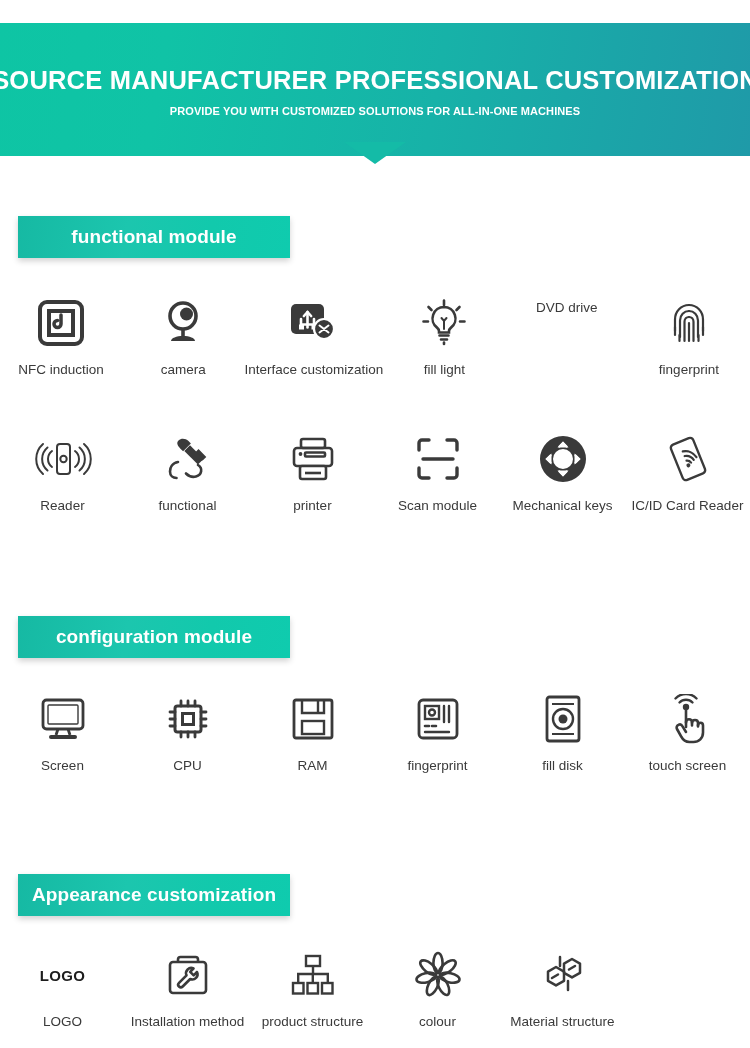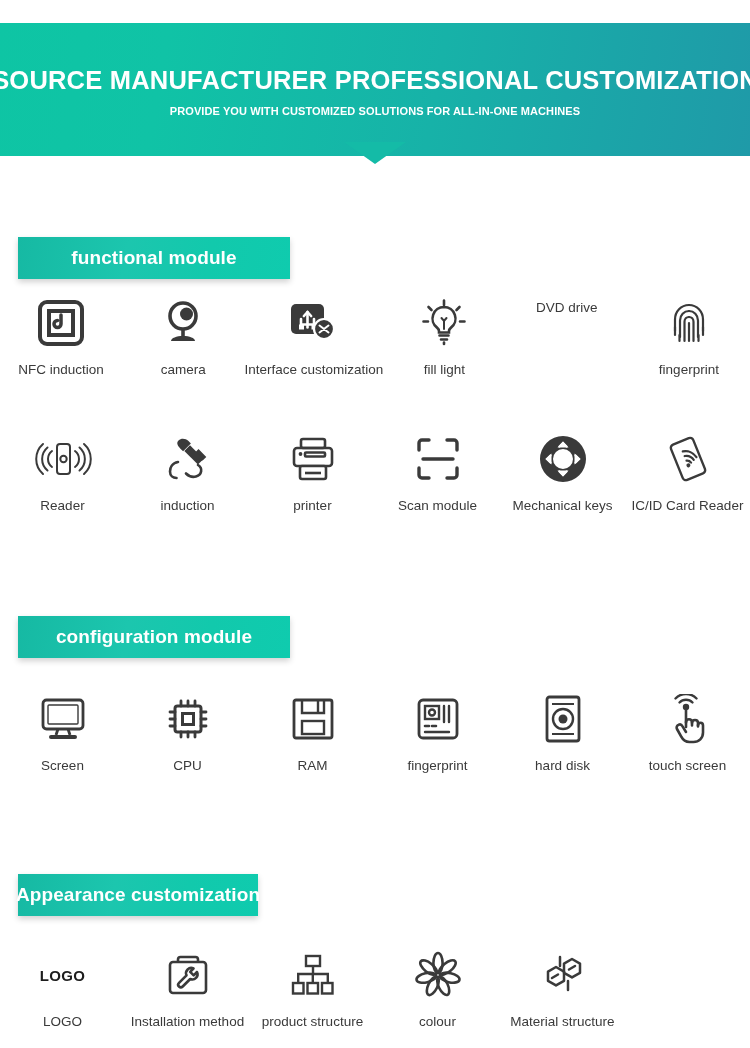--- a/index.html
+++ b/index.html
@@ -60,21 +60,21 @@
     background:linear-gradient(100deg,#16b9a3 0%,#1cc6ae 40%,#12c9ac 70%,#0fcbae 100%);
     box-shadow:0 3px 6px rgba(0,0,0,.18);
     color:#ffffff;
     font-size:19px;
     font-weight:bold;
     letter-spacing:0.1px;
     white-space:nowrap;
   }
   .tag.w-func { width:272px; justify-content:center; }
   .tag.w-conf { width:272px; justify-content:center; }
-  .tag.w-app  { width:240px; justify-content:center; padding:0 6px; }
+  .tag.w-app  { width:272px; justify-content:center; padding:0 6px; }
 
   
   .row {
     display:grid;
     grid-template-columns:repeat(6,1fr);
     width:750px;
     align-items:start;
   }
   .cell {
     display:flex;
@@ -98,21 +98,21 @@
     line-height:1.2;
   }
   .logo-text {
     font-size:15px;
     font-weight:bold;
     color:#1d1d1d;
     letter-spacing:.3px;
   }
 
   
-  #sec-functional { top:237px; }
+  #sec-functional { top:216px; }
   #row-f1 { position:absolute; left:0; top:292px; width:750px; }
   #row-f2 { position:absolute; left:0; top:428px; width:750px; }
   #sec-configuration { top:616px; }
   #row-c1 { position:absolute; left:0; top:688px; width:750px; }
   #sec-appearance { top:874px; }
   #row-a1 { position:absolute; left:0; top:944px; width:750px; }
 </style>
 </head>
 <body>
 
@@ -227,21 +227,21 @@
         <g fill="#3a3a3a">
           <path d="M16.5 6.5c2.6-2.6 7.2-2.2 10 .6l2.4 2.4-7.8 7.8-2.4-2.4c-2.8-2.8-4.8-5.8-2.2-8.4z"></path>
           <path d="M33.5 23.5c2.6 2.6 5.6 4.6 8.2 2l2.6-2.6-7.8-7.8-2.6 2.6c-2.4 2.4-2.8 3.4-.4 5.8z"></path>
           <path d="M23 14l9 9-5 5-9-9z" opacity="0"></path>
           <path d="M22.3 17l5.7-5.7 13.6 13.6-5.7 5.7z" transform="rotate(0)"></path>
         </g>
         <path d="M16 28c-6 1-8 6-8 9.5 0 4 3 6.5 6.5 6.5" fill="none" stroke="#3a3a3a" stroke-width="2.6" stroke-linecap="round"></path>
         <path d="M36 31c5 3 4 10-2 11.5-4 1-8-1-10-3" fill="none" stroke="#3a3a3a" stroke-width="2.6" stroke-linecap="round"></path>
       </svg>
     </div>
-    <div class="cap">induction</div>
+    <div class="cap">functional</div>
   </div>
 
   <div class="cell">
     <div class="glyph">
       <svg width="50" height="50" viewBox="0 0 50 50" fill="none" stroke="#3a3a3a" stroke-width="2.6">
         <rect x="13" y="5" width="24" height="9" rx="2"></rect>
         <rect x="6" y="14" width="38" height="18" rx="3"></rect>
         <circle cx="12.5" cy="20" r="1.9" fill="#3a3a3a" stroke="none"></circle>
         <rect x="17" y="18.5" width="20" height="4" rx="1"></rect>
         <rect x="12" y="32" width="26" height="13" rx="2" fill="#ffffff"></rect>
@@ -362,21 +362,21 @@
 
   <div class="cell">
     <div class="glyph">
       <svg width="42" height="50" viewBox="0 0 42 50" fill="none" stroke="#3a3a3a" stroke-width="2.8">
         <rect x="5" y="3" width="32" height="44" rx="2.5"></rect>
         <path d="M10 10h22M10 40h22" stroke-width="2.2"></path>
         <circle cx="21" cy="25" r="10" stroke-width="2.4"></circle>
         <circle cx="21" cy="25" r="4.5" fill="#3a3a3a" stroke="none"></circle>
       </svg>
     </div>
-    <div class="cap">hard disk</div>
+    <div class="cap">fill disk</div>
   </div>
 
   <div class="cell">
     <div class="glyph">
       <svg width="48" height="50" viewBox="0 0 48 50" fill="none" stroke="#3a3a3a" stroke-width="2.6" stroke-linecap="round">
         <circle cx="22" cy="13" r="3.2" fill="#3a3a3a" stroke="none"></circle>
         <path d="M15.5 8.5a9 9 0 0 1 13 0" stroke-width="2.4"></path>
         <path d="M11.5 4.5a14.5 14.5 0 0 1 21 0" stroke-width="2.4"></path>
         <path d="M22 16v17"></path>
         <path d="M22 28.5c0-2 1.2-3.2 3-3.2s3 1.3 3 3.2v3"></path>

